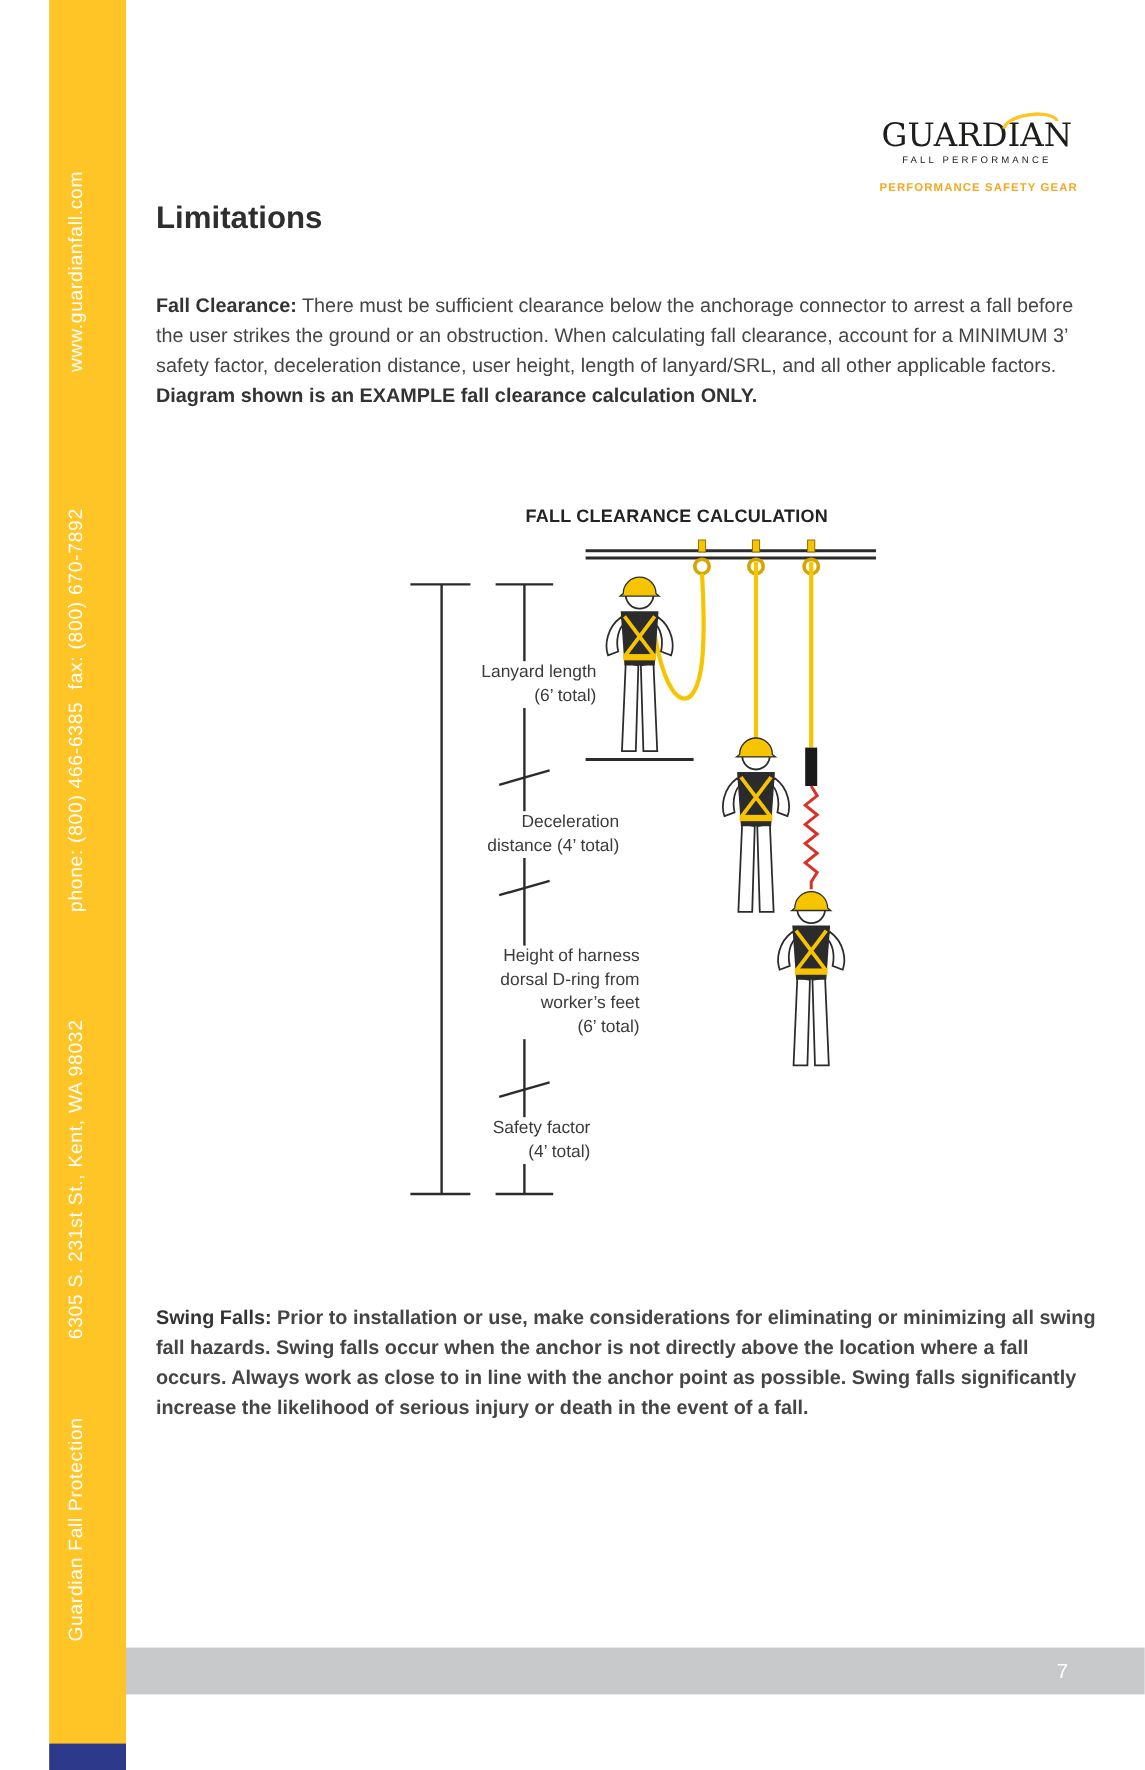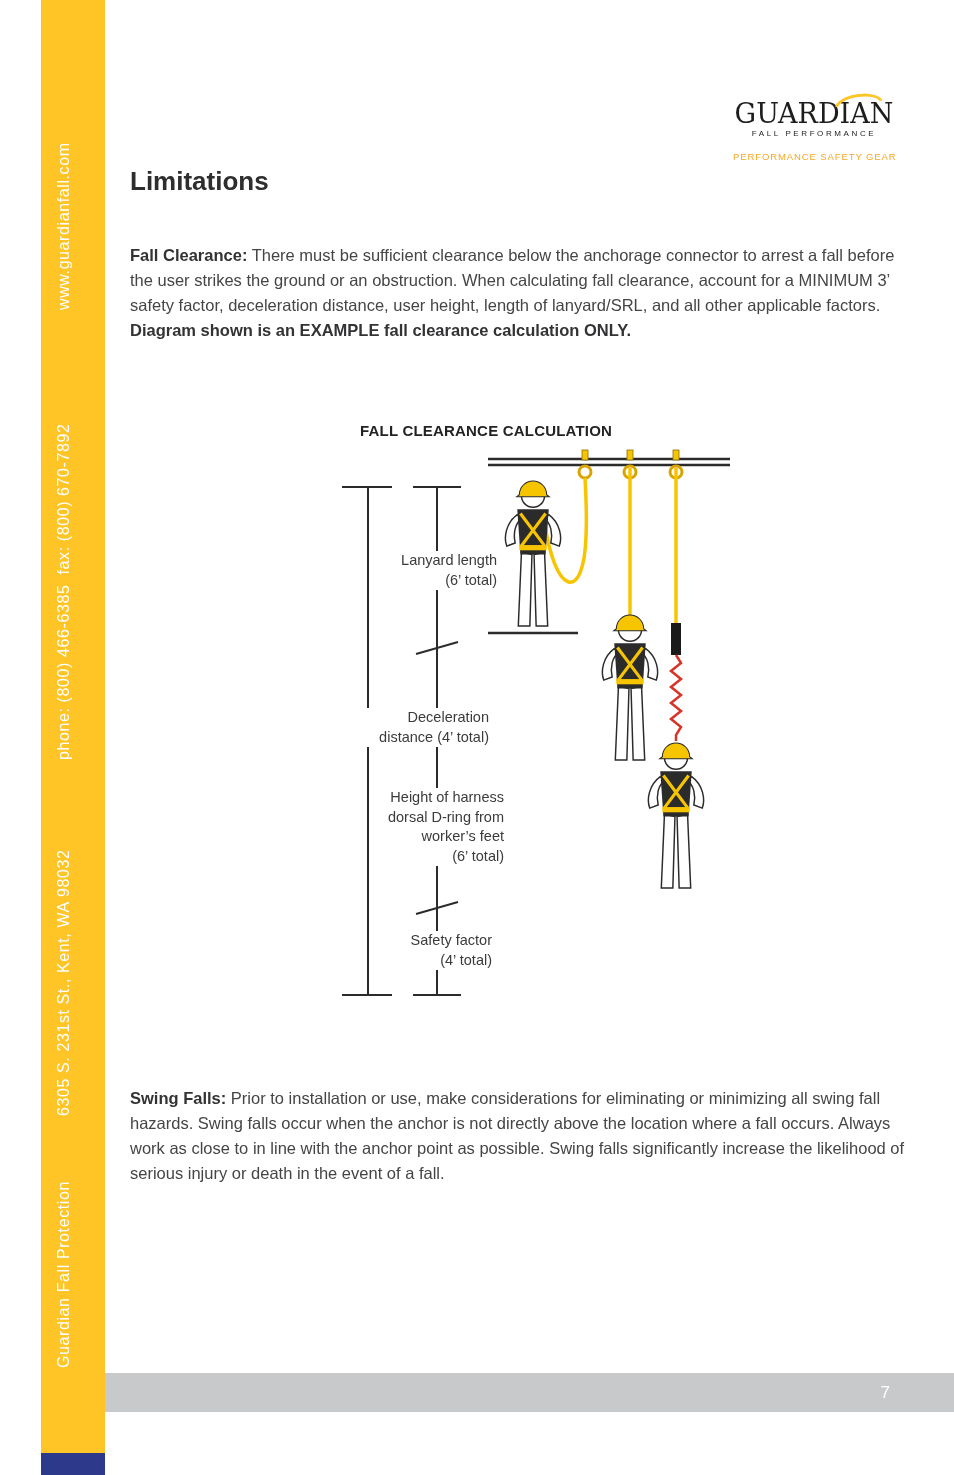--- a/index.html
+++ b/index.html
@@ -13,38 +13,38 @@
   .vtext{
     position:absolute;left:14px;transform-origin:0 0;transform:rotate(-90deg);
     color:#ffffff;font-size:16px;letter-spacing:0.6px;white-space:pre;font-weight:500;
   }
   
   .logo{position:absolute;left:733px;top:56px;width:162px;text-align:center;margin-top:44px;}
   .logo-name{font-family:"DejaVu Serif","Liberation Serif",serif;font-size:27px;color:#1d1d1b;line-height:1;position:relative;}
   .logo-swoosh{position:absolute;top:-6px;left:102px;width:42px;height:16px;border:3px solid #FFC425;border-radius:50%;
     clip-path:inset(0 0 55% 0);transform:rotate(-8deg);}
   .logo-sub{font-size:8px;letter-spacing:2.6px;color:#1d1d1b;margin-top:2px;}
-  .logo-tag{font-size:9.5px;font-weight:normal;color:#F7A823;letter-spacing:0.9px;margin-top:13px;white-space:nowrap;}
+  .logo-tag{font-size:9.5px;font-weight:bold;color:#F7A823;letter-spacing:0.9px;margin-top:13px;white-space:nowrap;}
   
   .page-title{position:absolute;left:130px;top:166px;font-size:26px;font-weight:bold;color:#2e2e2e;}
   .para{position:absolute;left:130px;width:786px;font-size:16.5px;line-height:25px;color:#454547;}
   .para b{color:#333335;}
   #para-fall{top:243px;}
   #para-swing{top:1086px;}
   
   .diagram{position:absolute;left:130px;top:418px;width:790px;height:600px;}
-  .diagram-title{position:absolute;left:230px;top:4px;width:330px;text-align:left;
+  .diagram-title{position:absolute;left:230px;top:4px;width:330px;text-align:right;
     font-weight:bold;font-size:15px;color:#232323;letter-spacing:0.2px;}
   .diagram svg{position:absolute;left:0;top:0;}
   .diag-label{position:absolute;text-align:right;font-size:14.5px;line-height:19.5px;
     color:#3b3b3d;white-space:pre-line;background:#ffffff;}
   #lbl-lanyard{left:247px;top:133px;width:120px;}
   #lbl-required{left:126px;top:268px;width:110px;}
-  #lbl-decel{left:227px;top:258px;width:132px;margin-top:32px;}
-  #lbl-dring{left:240px;top:370px;width:134px;}
+  #lbl-decel{left:254px;top:258px;width:132px;}
+  #lbl-dring{left:240px;top:370px;width:134px;padding-left:29px;}
   #lbl-safety{left:252px;top:513px;width:110px;}
   
   .footer-bar{position:absolute;left:105px;top:1373px;width:849px;height:39px;background:#C8C9CB;}
   .page-number{position:absolute;right:64px;top:0;height:39px;line-height:39px;color:#ffffff;font-size:17px;}
 </style>
 </head>
 <body>
 
 <div class="sidebar">
   <span class="vtext" style="top:1368px;">Guardian Fall Protection</span>
@@ -150,19 +150,19 @@
   <div class="diag-label" id="lbl-decel">Deceleration
 distance (4’ total)</div>
   <div class="diag-label" id="lbl-dring">Height of harness
 dorsal D-ring from
 worker’s feet
 (6’ total)</div>
   <div class="diag-label" id="lbl-safety">Safety factor
 (4’ total)</div>
 </div>
 
-<p class="para" id="para-swing" style="margin:0;">
+<p class="para" id="para-swing" style="margin:0;font-weight:bold;">
   <b>Swing Falls:</b><span> Prior to installation or use, make considerations for eliminating or minimizing all swing fall hazards. Swing falls occur when the anchor is not directly above the location where a fall occurs. Always work as close to in line with the anchor point as possible. Swing falls significantly increase the likelihood of serious injury or death in the event of a fall.</span>
 </p>
 
 <div class="footer-bar">
   <span class="page-number">7</span>
 </div>
 
 </body></html>

